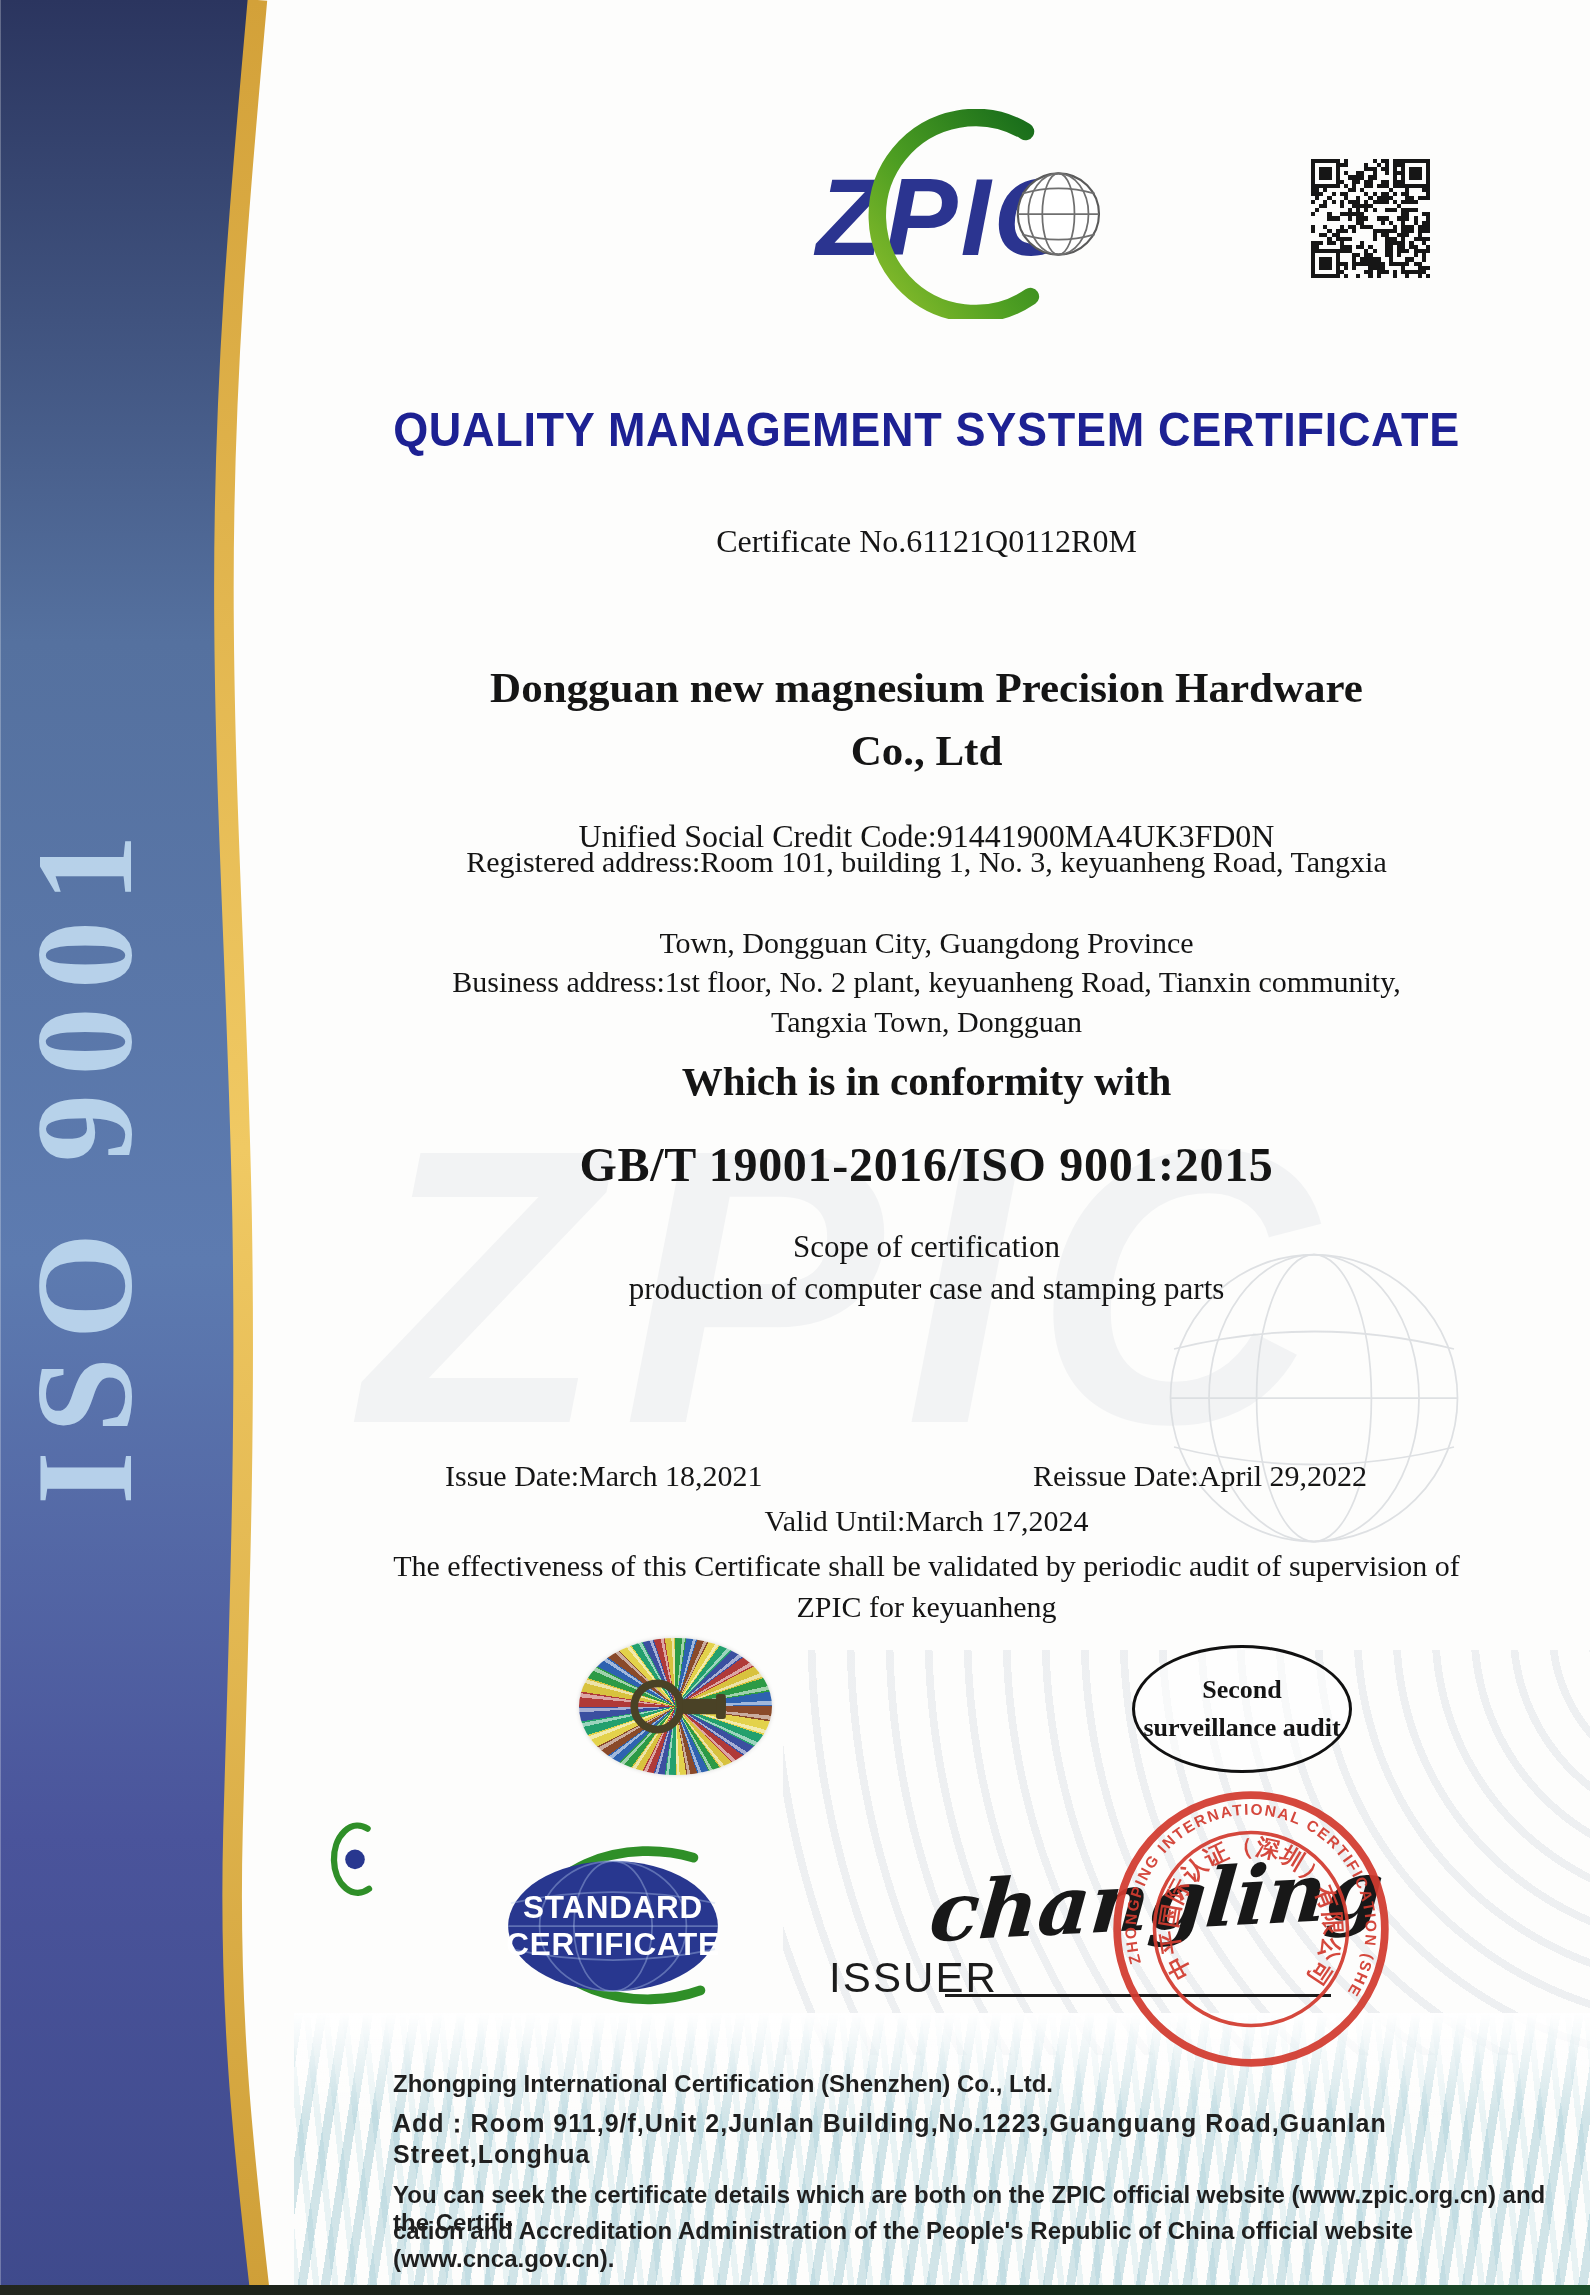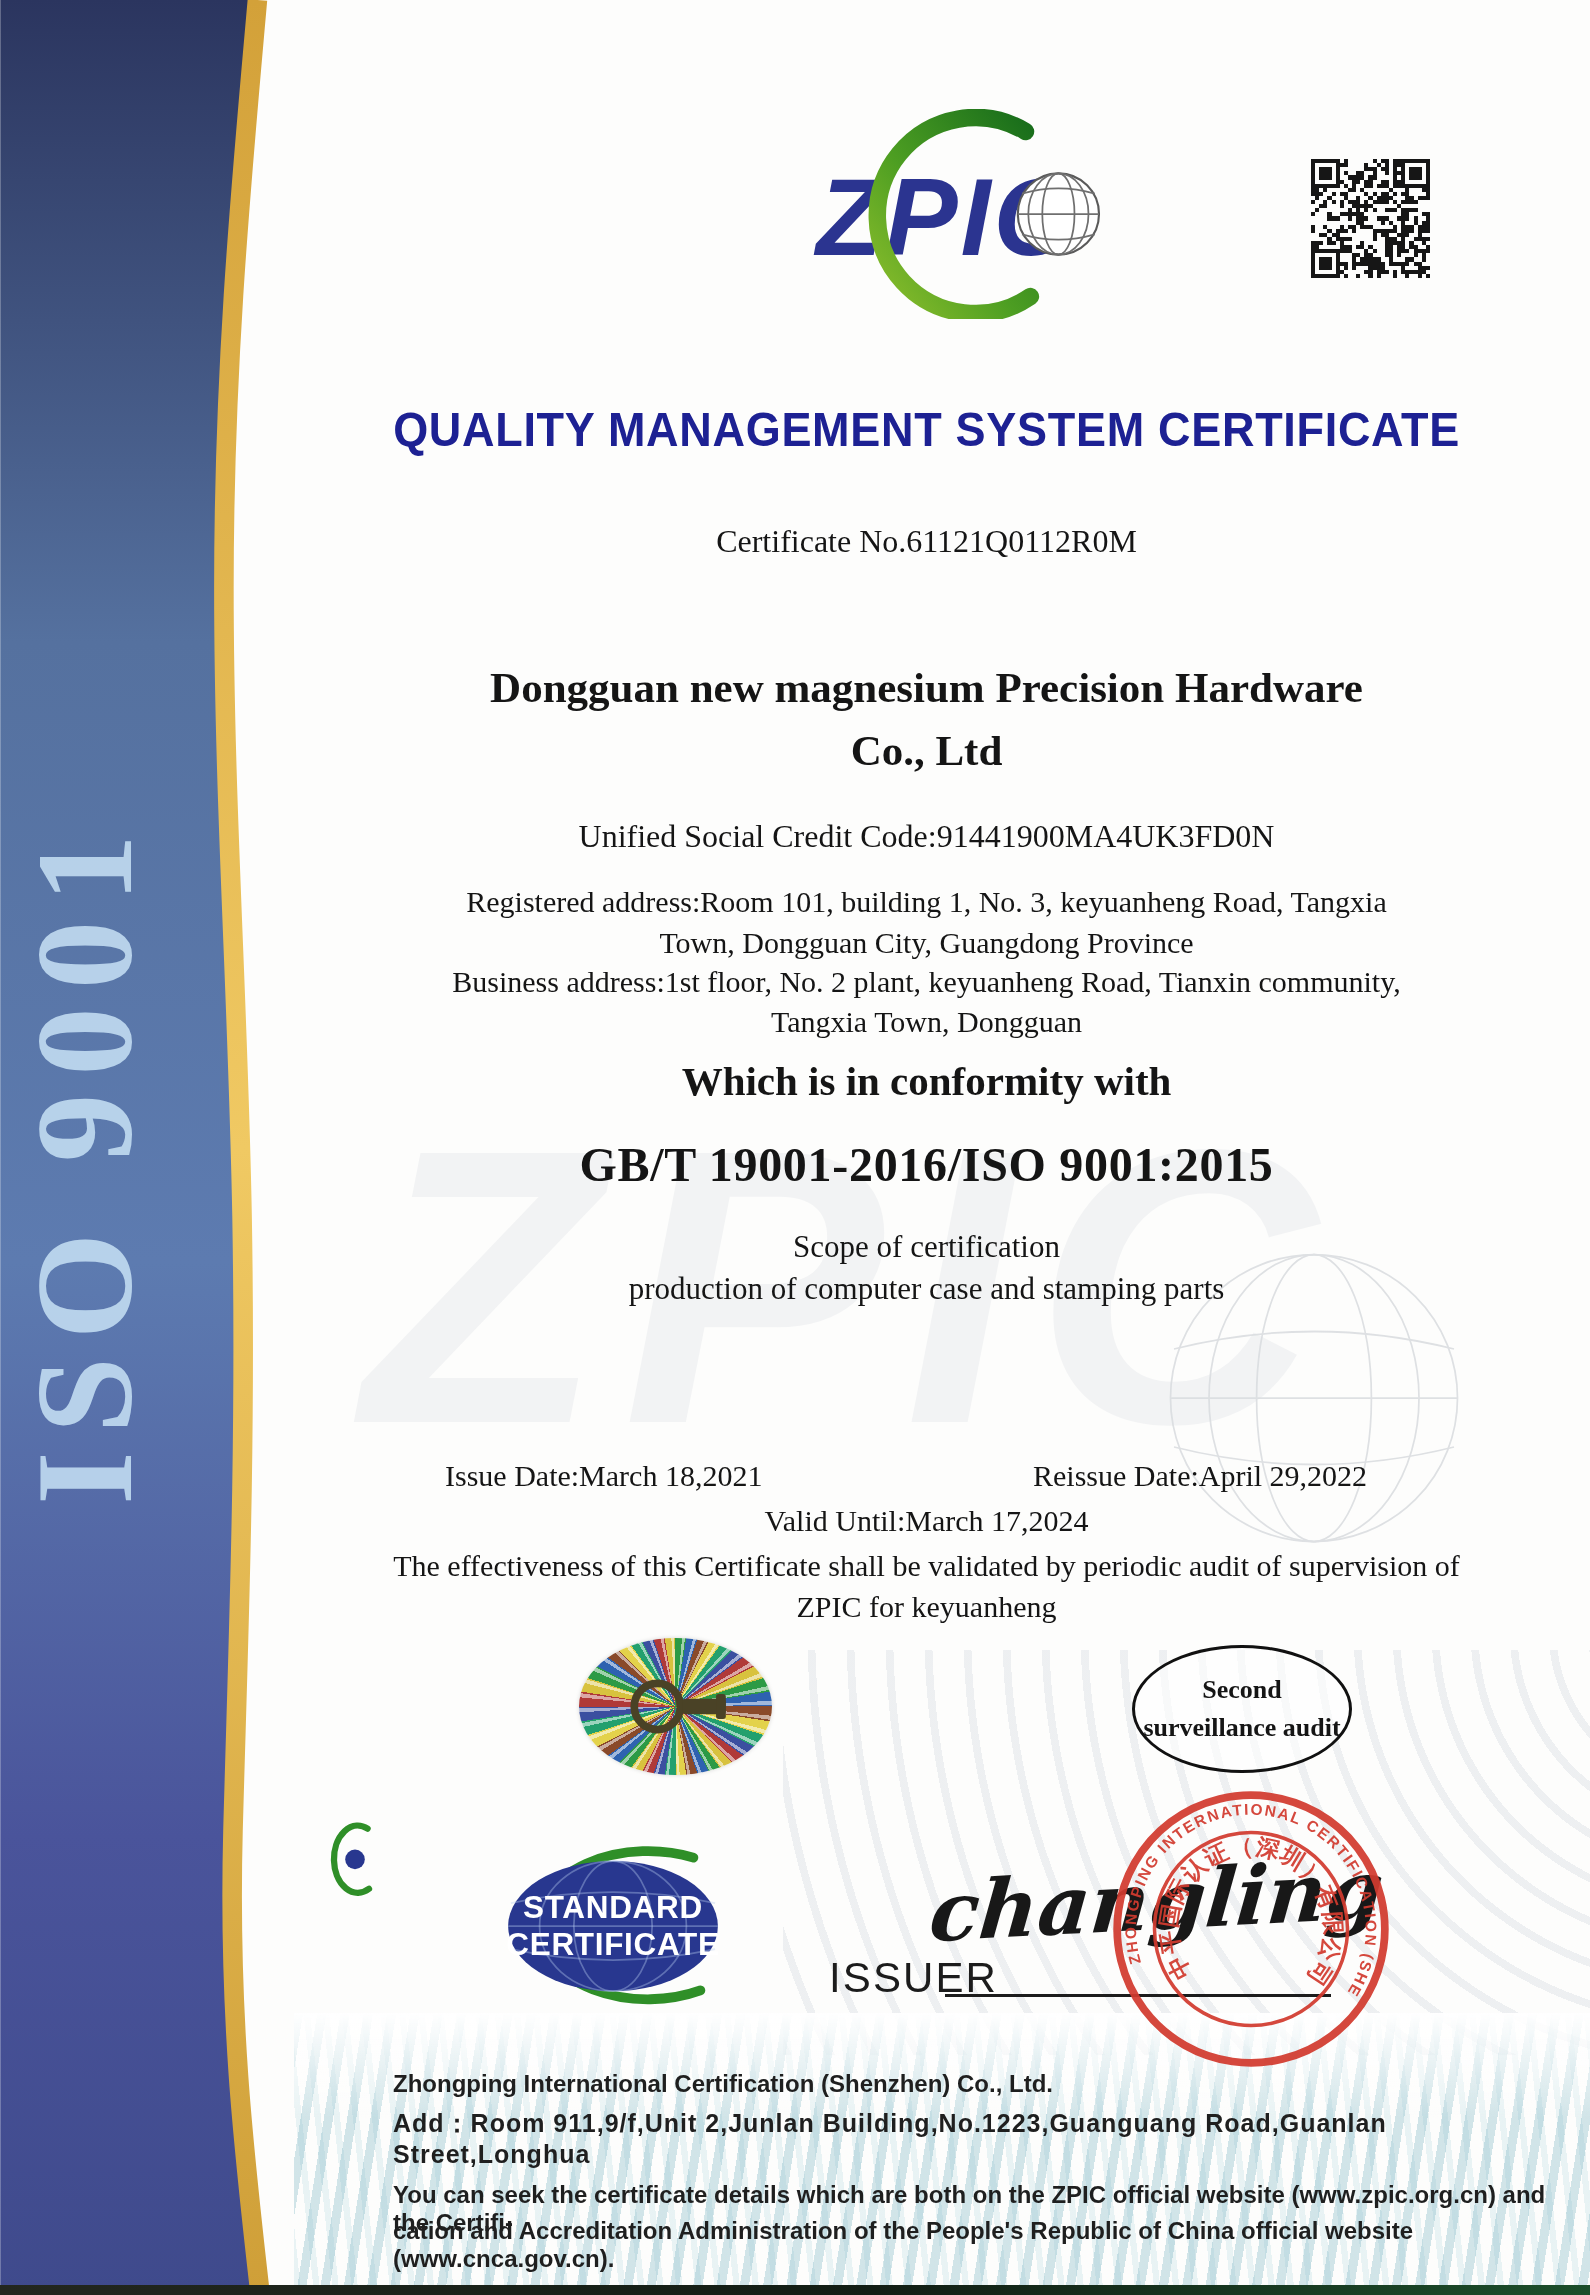--- a/index.html
+++ b/index.html
@@ -24,21 +24,21 @@
   .ctr{left:301px;width:1251px;text-align:center;}
   .title{top:404px;font-family:"Liberation Sans",sans-serif;font-weight:bold;
          font-size:45px;letter-spacing:0.7px;color:#1d2193;transform:scaleY(1.06);}
   .certno{top:523px;font-size:32px;}
   .certify{top:600px;font-size:31px;}
   .company{font-weight:bold;font-size:43px;line-height:64px;}
   .company1{top:656px;}
   .company2{top:719px;}
   .code{top:818px;font-size:32px;}
   .addr{font-size:30px;line-height:39px;}
-  .reg1{top:882px;}.reg2{top:923px;}.bus1{top:962px;}.bus2{top:1002px;}
+  .reg1{top:842px;}.reg2{top:923px;}.bus1{top:962px;}.bus2{top:1002px;}
   .conform{top:1057px;font-weight:bold;font-size:41px;}
   .standard{top:1137px;font-weight:bold;font-size:48px;letter-spacing:0.7px;}
   .scope1{top:1229px;font-size:31px;}
   .scope2{top:1271px;font-size:31px;}
   .dateline{top:1459px;font-size:30px;}
   .issue{left:445px;}
   .reissue{left:1033px;}
   .valid{top:1504px;font-size:30px;}
   .eff1{top:1549px;font-size:30px;}
   .eff2{top:1590px;font-size:30px;}

